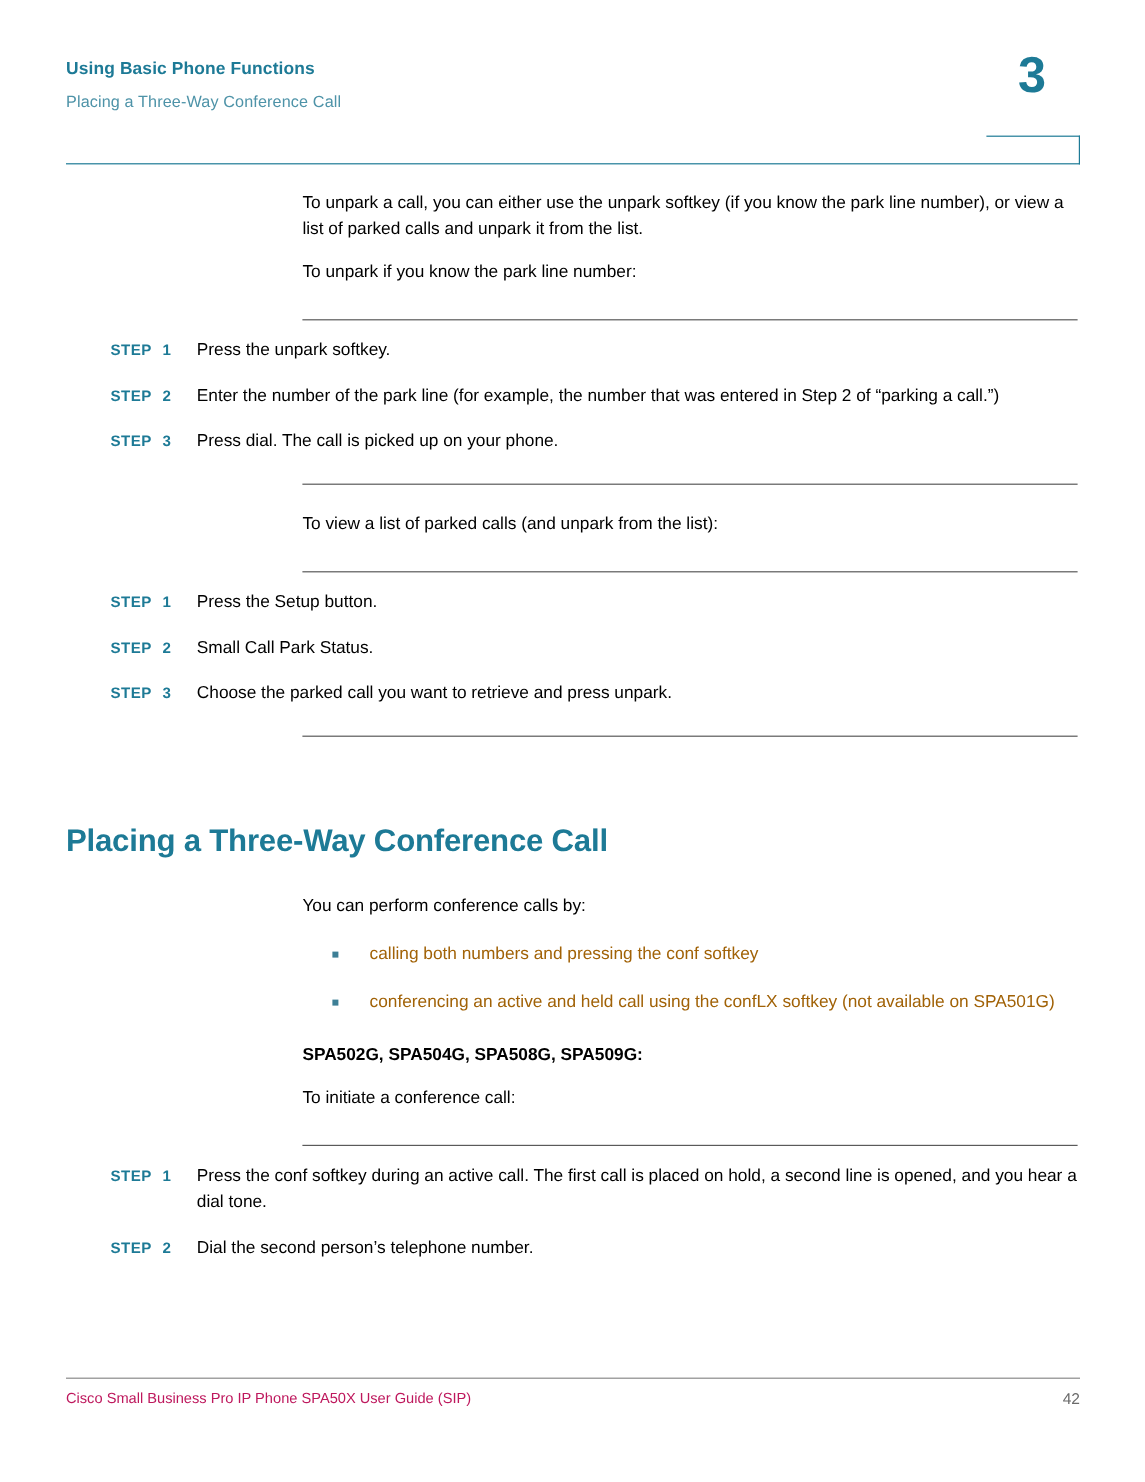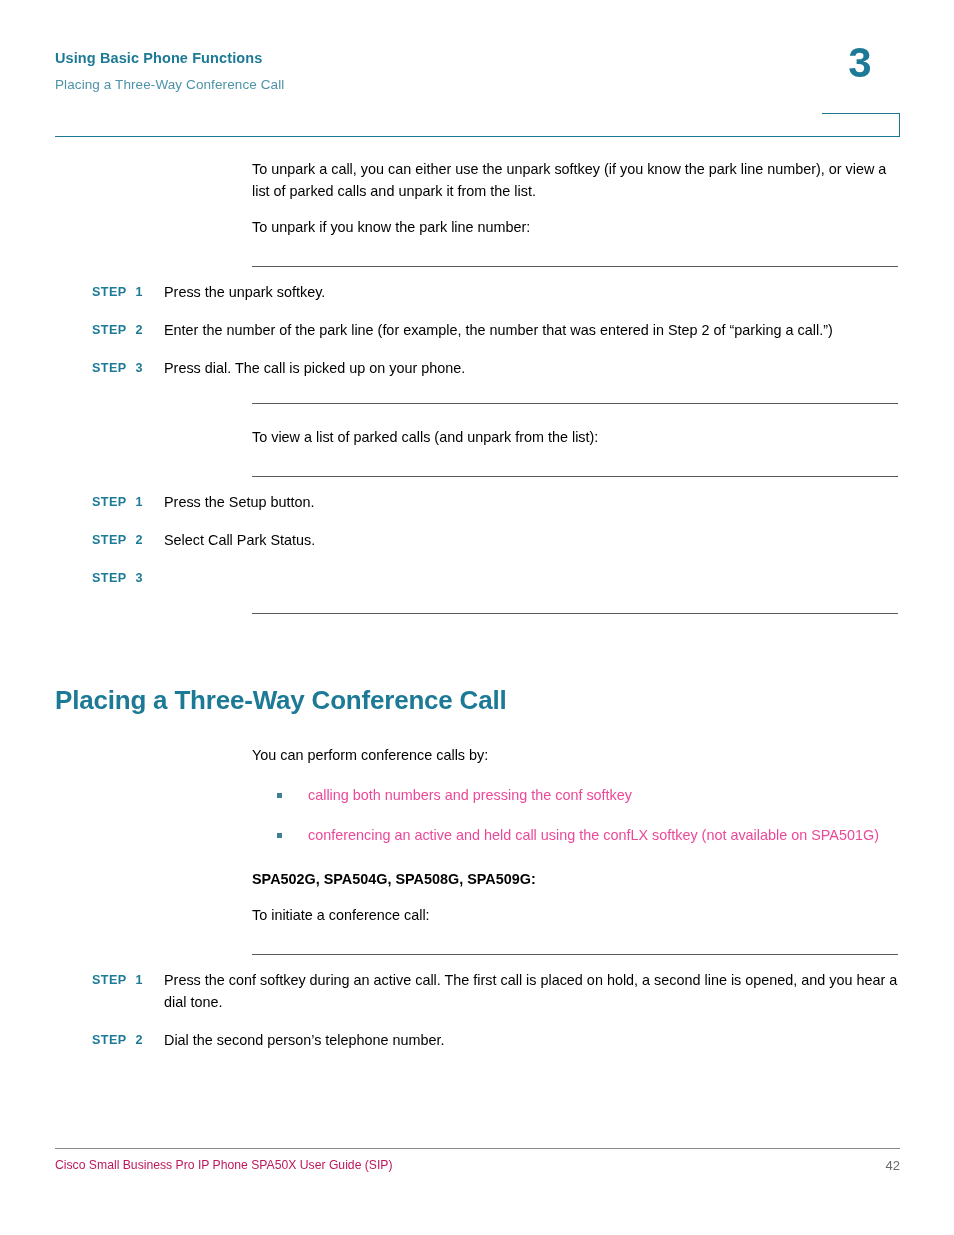--- a/index.html
+++ b/index.html
@@ -183,21 +183,21 @@
     width: 5px;
     height: 5px;
     background: #3d7f96;
     margin-top: 9px;
     margin-right: 26px;
   }
   .bullet-text {
     flex: 1 1 auto;
     font-size: 14.4px;
     line-height: 22px;
-    color: #ec4899;
+    color: #a16207;
   }
 
   .subhead {
     margin: 0;
     padding: 0;
     margin-left: 252px;
     font-size: 14.4px;
     font-weight: bold;
     color: #000000;
     line-height: 22px;
@@ -297,25 +297,26 @@
 
     <div class="steps">
 
       <div class="step-row">
         <div class="step-label"><span>STEP</span><span class="step-num">1</span></div>
         <div class="step-text"><span>Press the </span><b>Setup</b><span> button.</span></div>
       </div>
 
       <div class="step-row">
         <div class="step-label"><span>STEP</span><span class="step-num">2</span></div>
-        <div class="step-text"><span>Select </span><b>Call Park Status</b><span>.</span></div>
+        <div class="step-text"><span>Small </span><b>Call Park Status</b><span>.</span></div>
       </div>
 
       <div class="step-row">
         <div class="step-label"><span>STEP</span><span class="step-num">3</span></div>
+        <div class="step-text"><span>Choose the parked call you want to retrieve and press </span><b>unpark</b><span>.</span></div>
       </div>
 
     </div>
 
     <div class="gap-24"></div>
 
     <div class="rule"></div>
 
     <div class="gap-46"></div>
     <div class="gap-24"></div>

